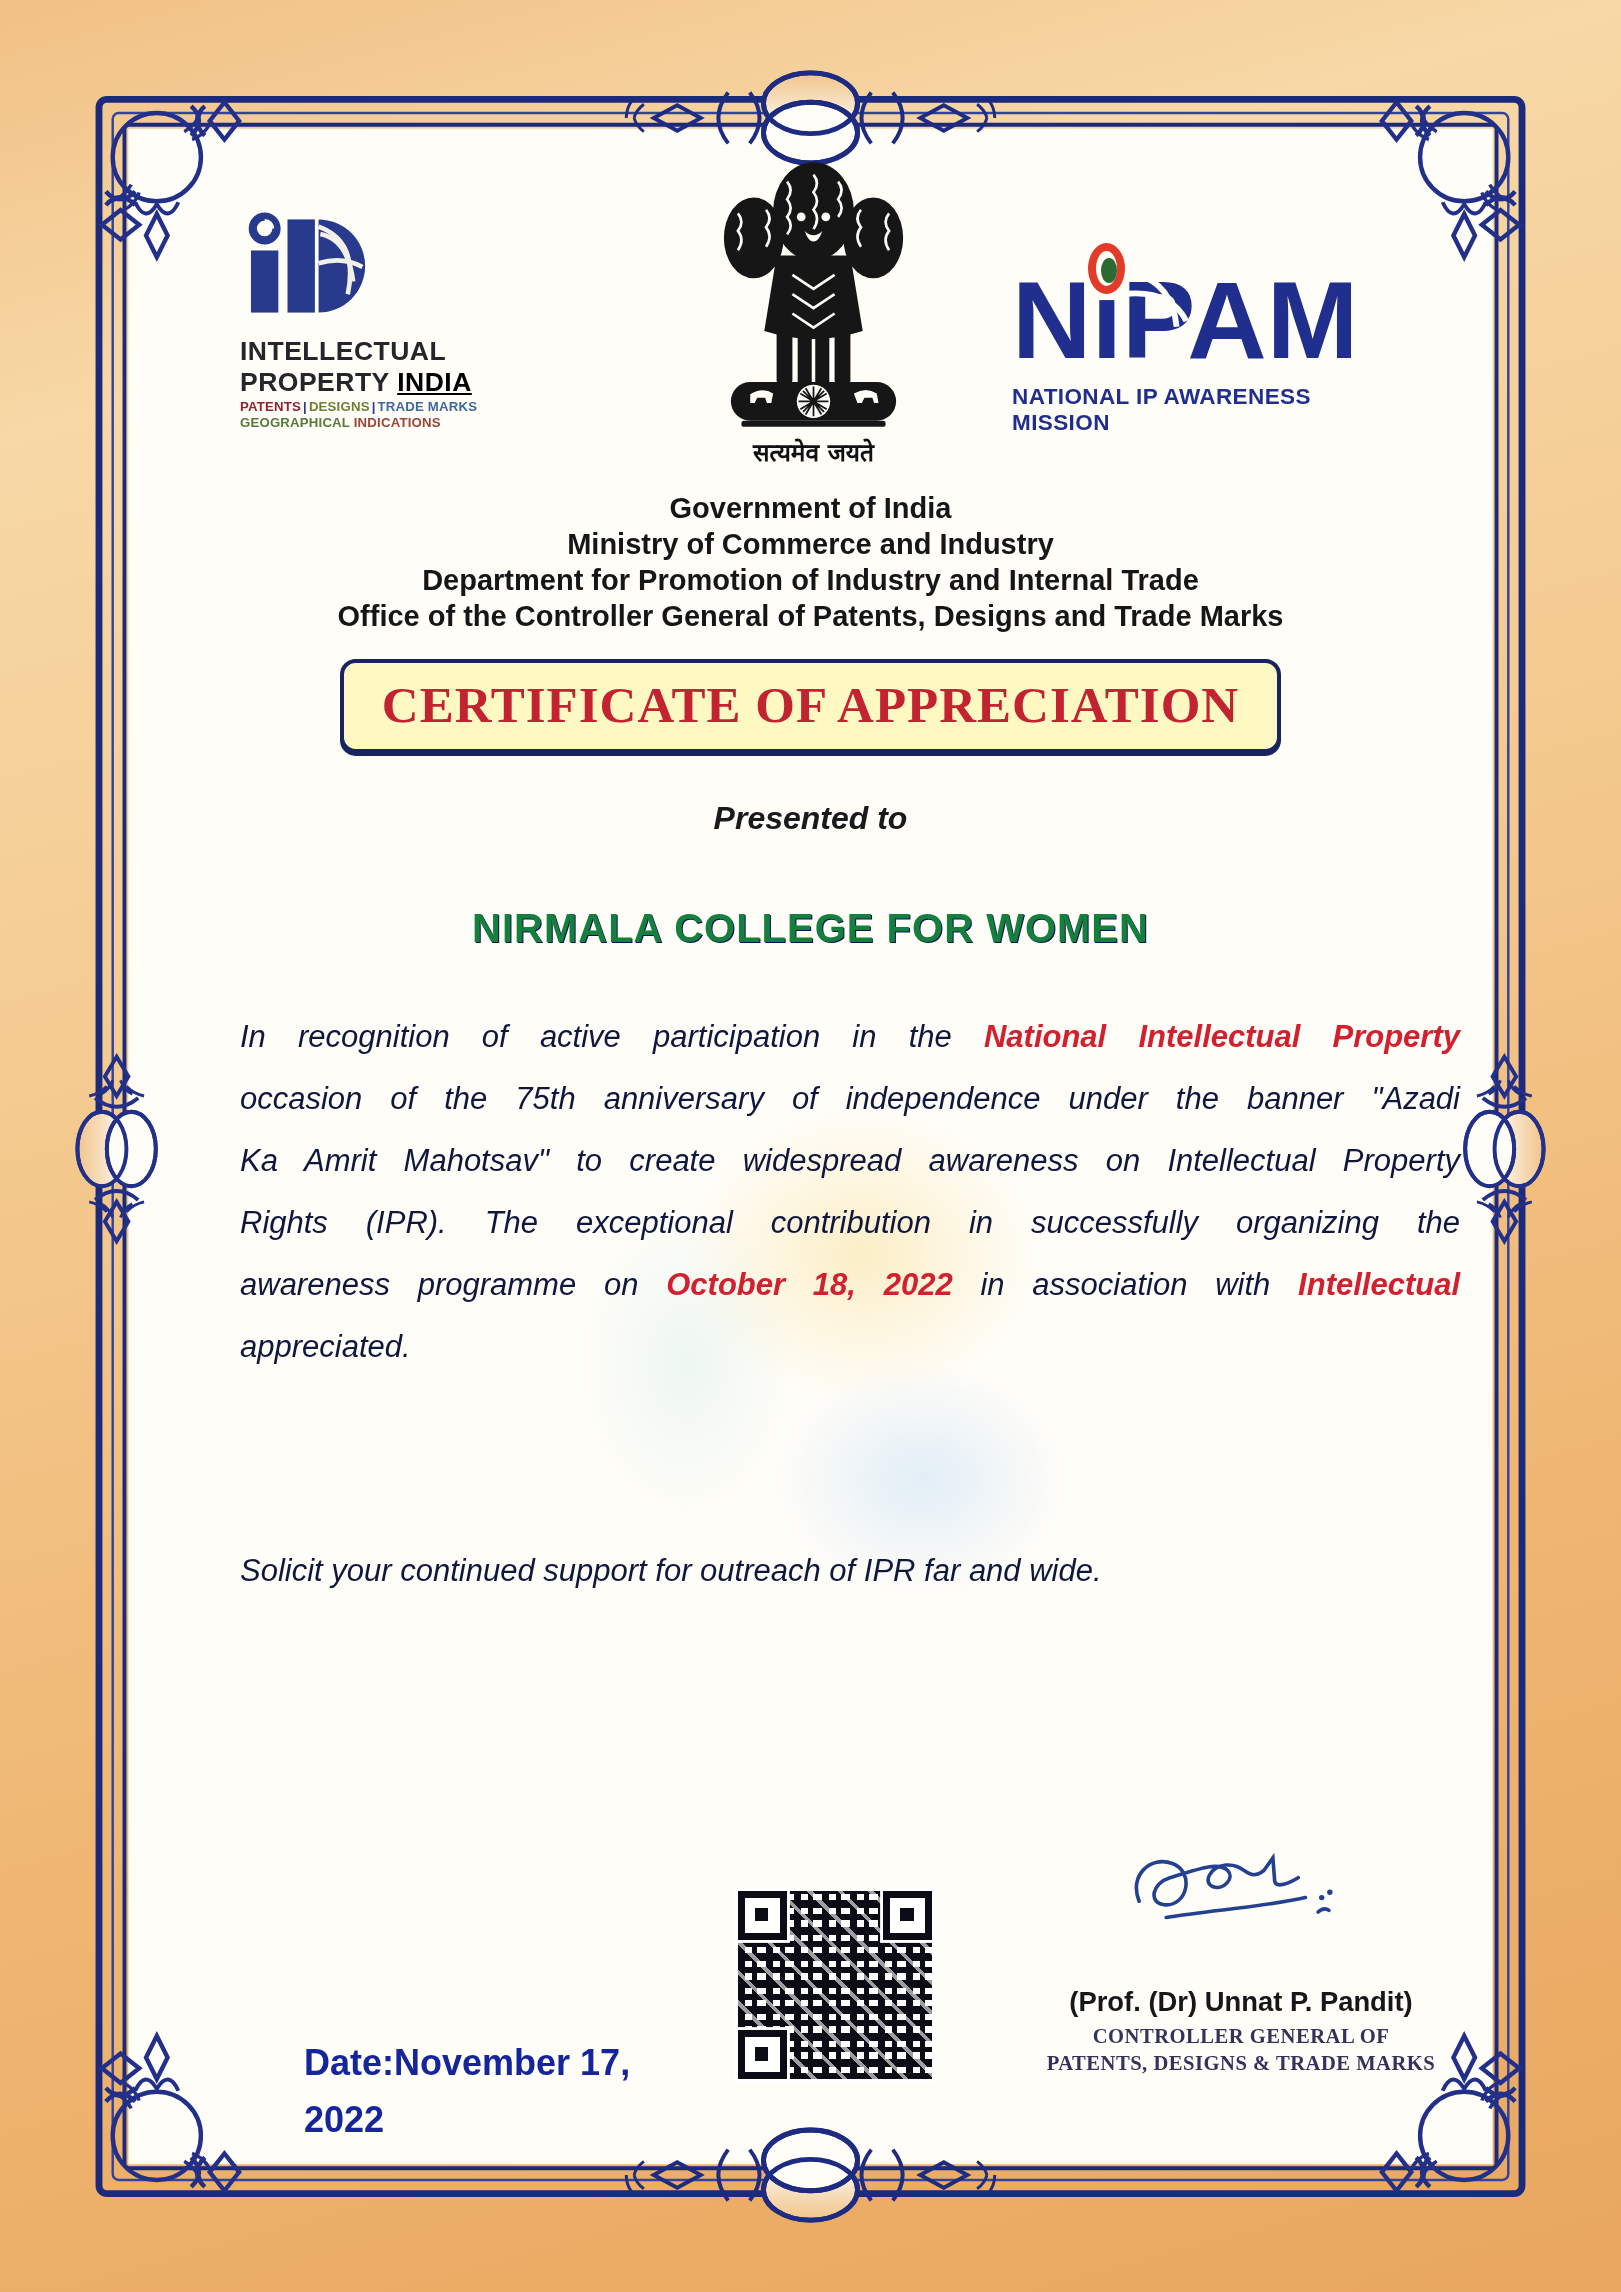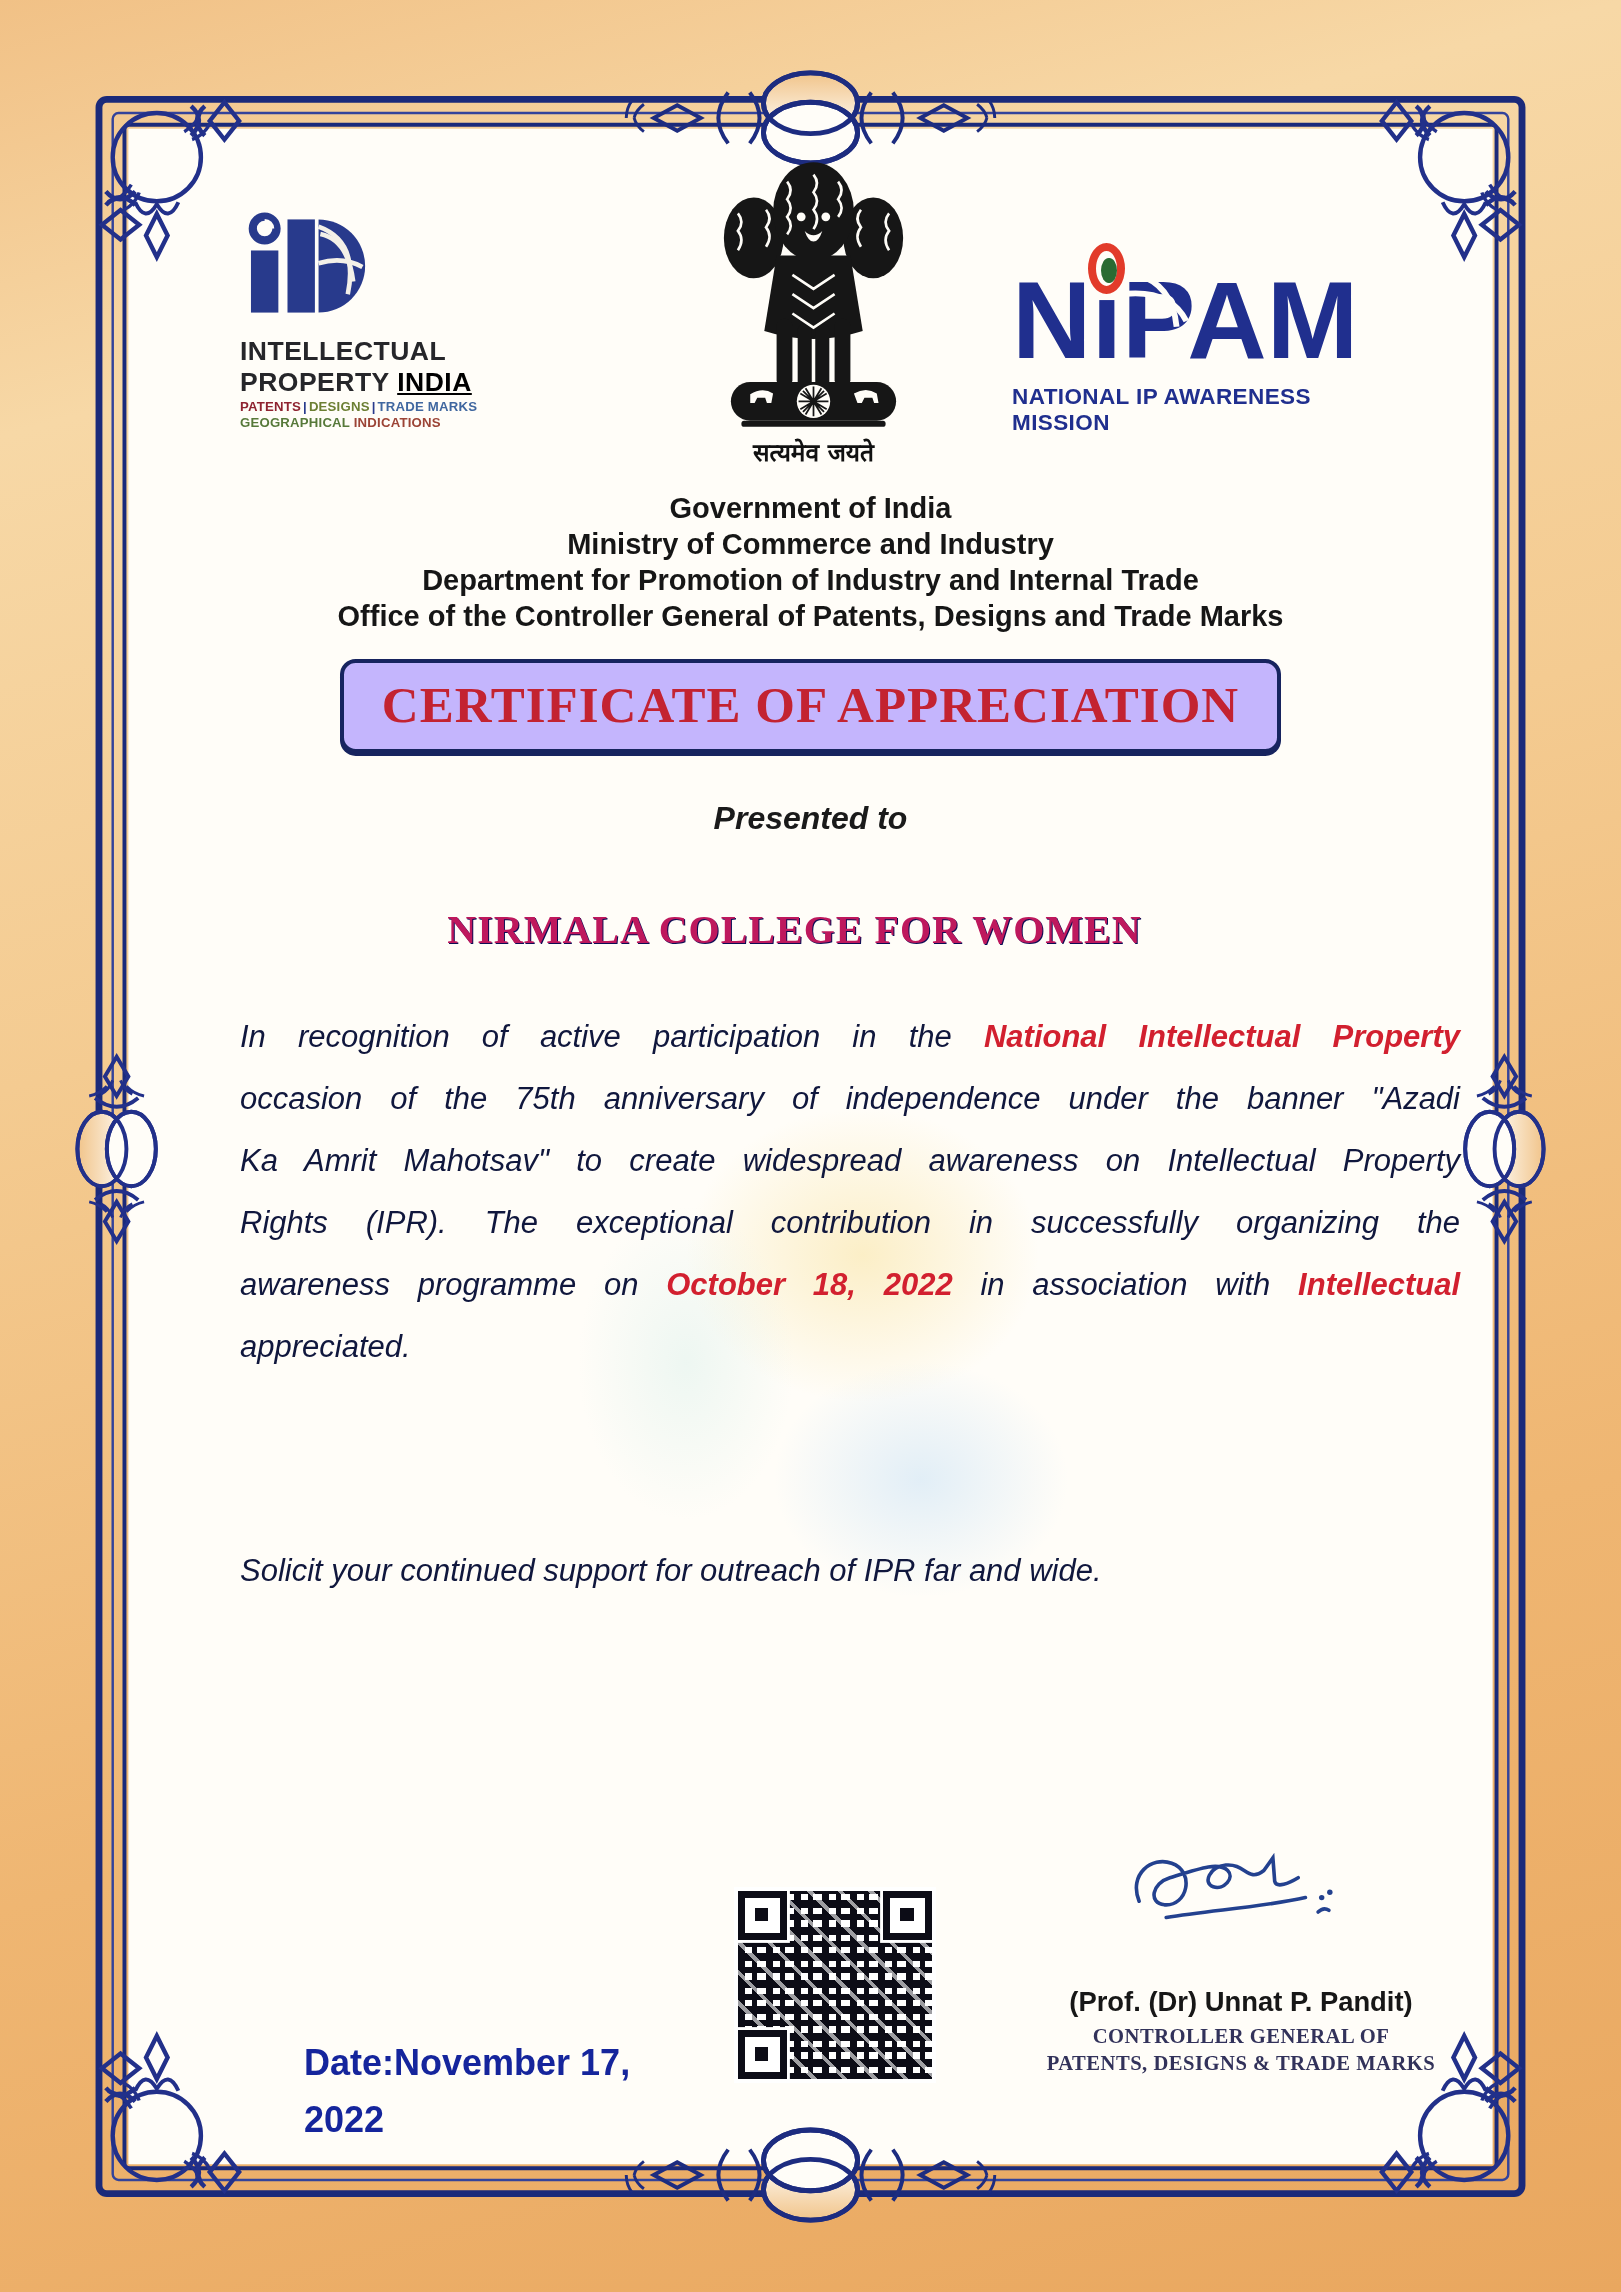--- a/index.html
+++ b/index.html
@@ -26,27 +26,27 @@
   
   .nipam{left:1012px;top:241px;width:382px;}
   .nipam-letters{font-size:110px;line-height:110px;font-weight:700;color:#202f8e;margin-top:23.5px;position:relative;}
   .flame{position:absolute;left:76px;top:-21.6px;width:37px;height:51px;border:8.8px solid #e23b2a;border-radius:50%;
          background:#fffdf8;box-sizing:border-box;}
   .flame-core{position:absolute;left:4.9px;top:6.9px;width:15.7px;height:25.5px;background:#2a6b33;border-radius:50%;}
   .p-globe{position:absolute;left:112px;top:5.9px;}
   .nipam-sub{font-size:22.5px;font-weight:700;color:#202f8e;letter-spacing:0.4px;margin-top:9.8px;}
   
   .gov{left:132px;top:490px;width:1357px;text-align:center;font-size:29px;line-height:36px;font-weight:700;color:#161616;}
-  .titlebox{left:340px;top:659px;width:933px;height:86px;background:#c4b5fd;border:4.9px solid #17245f;
+  .titlebox{left:340px;top:659px;width:933px;height:86px;background:#fef9c3;border:4.9px solid #17245f;
             border-radius:15.7px;text-align:center;line-height:84px;
             font-family:"Liberation Serif",serif;font-weight:700;font-size:51px;color:#c32331;letter-spacing:1px;
             box-shadow:0 2.9px 0 #17245f;}
   .presented{left:132px;top:800px;width:1357px;text-align:center;font-size:32px;font-weight:700;font-style:italic;color:#1a1a1a;}
-  .recipient{left:116px;top:906px;width:1357px;text-align:center;font-size:40px;font-weight:700;color:#be185d;
-             letter-spacing:1px;text-shadow:1px 1px 0 #0d0d55;font-family:Liberation Serif, serif;}
+  .recipient{left:132px;top:906px;width:1357px;text-align:center;font-size:40px;font-weight:700;color:#15803d;
+             letter-spacing:1px;text-shadow:1px 1px 0 #0d0d55;}
   
   .bodytext{left:240px;top:1006px;width:1220px;font-size:31px;font-style:italic;color:#10173d;}
   .bline{line-height:62px;text-align:justify;text-align-last:justify;white-space:normal;}
   .bline.last{text-align:right;text-align-last:left;}
   .red{color:#d2202f;font-weight:700;}
   .solicit{left:240px;top:1553px;width:1220px;font-size:31px;font-style:italic;color:#10173d;}
   
   .qr{left:734px;top:1887px;width:202px;height:196px;background:#fff;}
   .qr-pattern{position:absolute;inset:3.9px;
     background-image:

